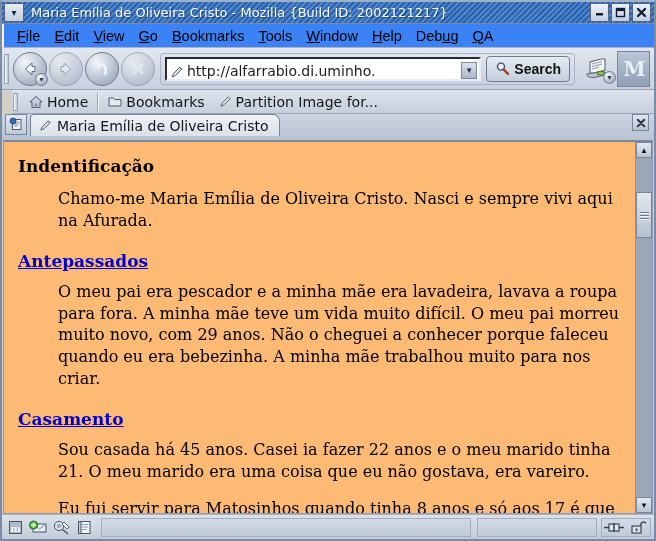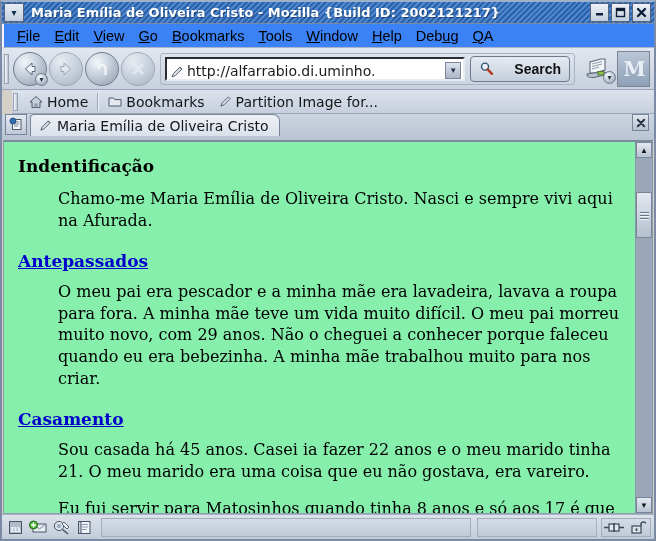--- a/index.html
+++ b/index.html
@@ -33,21 +33,20 @@
     background: linear-gradient(#e8edf5, #c3cede);
     border: 1px solid #54647f;
     display: flex; align-items: center; justify-content: center;
     font-size: 10px; color: #102a4f; line-height: 1;
   }
   .titlebar-text {
     color: #ffffff; font-size: 13px;
     margin-left: 7px; white-space: nowrap;
     text-shadow: 1px 1px 0 rgba(0,0,0,.35);
     font-family: "DejaVu Sans", sans-serif;
-    font-weight: bold;
   }
   .tb-spacer { flex: 1 1 auto; }
   .tb-btns { display: flex; gap: 2px; margin-right: 2px; }
   .tb-btn {
     width: 19px; height: 19px;
     background: linear-gradient(#eef2f8, #c2cddd);
     border: 1px solid #54647f;
     display: flex; align-items: center; justify-content: center;
     color: #0c1d38;
   }
@@ -126,21 +125,21 @@
     font-family: "DejaVu Sans", sans-serif;
   }
   .url-drop {
     width: 16px; height: 17px; flex: 0 0 16px;
     background: linear-gradient(#dde4ee,#aab6c7);
     border: 1px solid #7d8799;
     display: flex; align-items: center; justify-content: center;
     font-size: 8px; color: #223049;
   }
   .searchbtn {
-    display: flex; align-items: center; gap: 20px;
+    display: flex; align-items: center; gap: 4px;
     height: 26px; padding: 0 8px;
     background: linear-gradient(#e6ebf2,#c4cedc);
     border: 1px solid #6f7b8d; border-radius: 4px;
     font-size: 14px; font-weight: bold; color: #111;
     white-space: nowrap;
   }
   .printbtn {
     width: 38px; height: 34px; position: relative;
     display: flex; align-items: center; justify-content: center;
     flex: 0 0 38px;
@@ -237,21 +236,21 @@
     border: 1px solid #8f9bae;
     border-top: 2px solid #7d8a9e;
     margin: 0 1px;
     overflow: hidden;
     position: relative;
   }
   .page {
     flex: 1 1 auto;
     overflow: hidden;
     padding: 10px 14px 0 14px;
-    background: #86efac;
+    background: #fdba74;
     font-family: "DejaVu Serif", "Liberation Serif", serif;
   }
   .page h2 {
     font-size: 17px; margin: 4px 0 12px 0;
     color: #000; font-weight: bold;
     font-family: "DejaVu Serif", serif;
   }
   .page h2.linkhead {
     color: #0000cc; text-decoration: underline;
     margin: 20px 0 10px 0;

